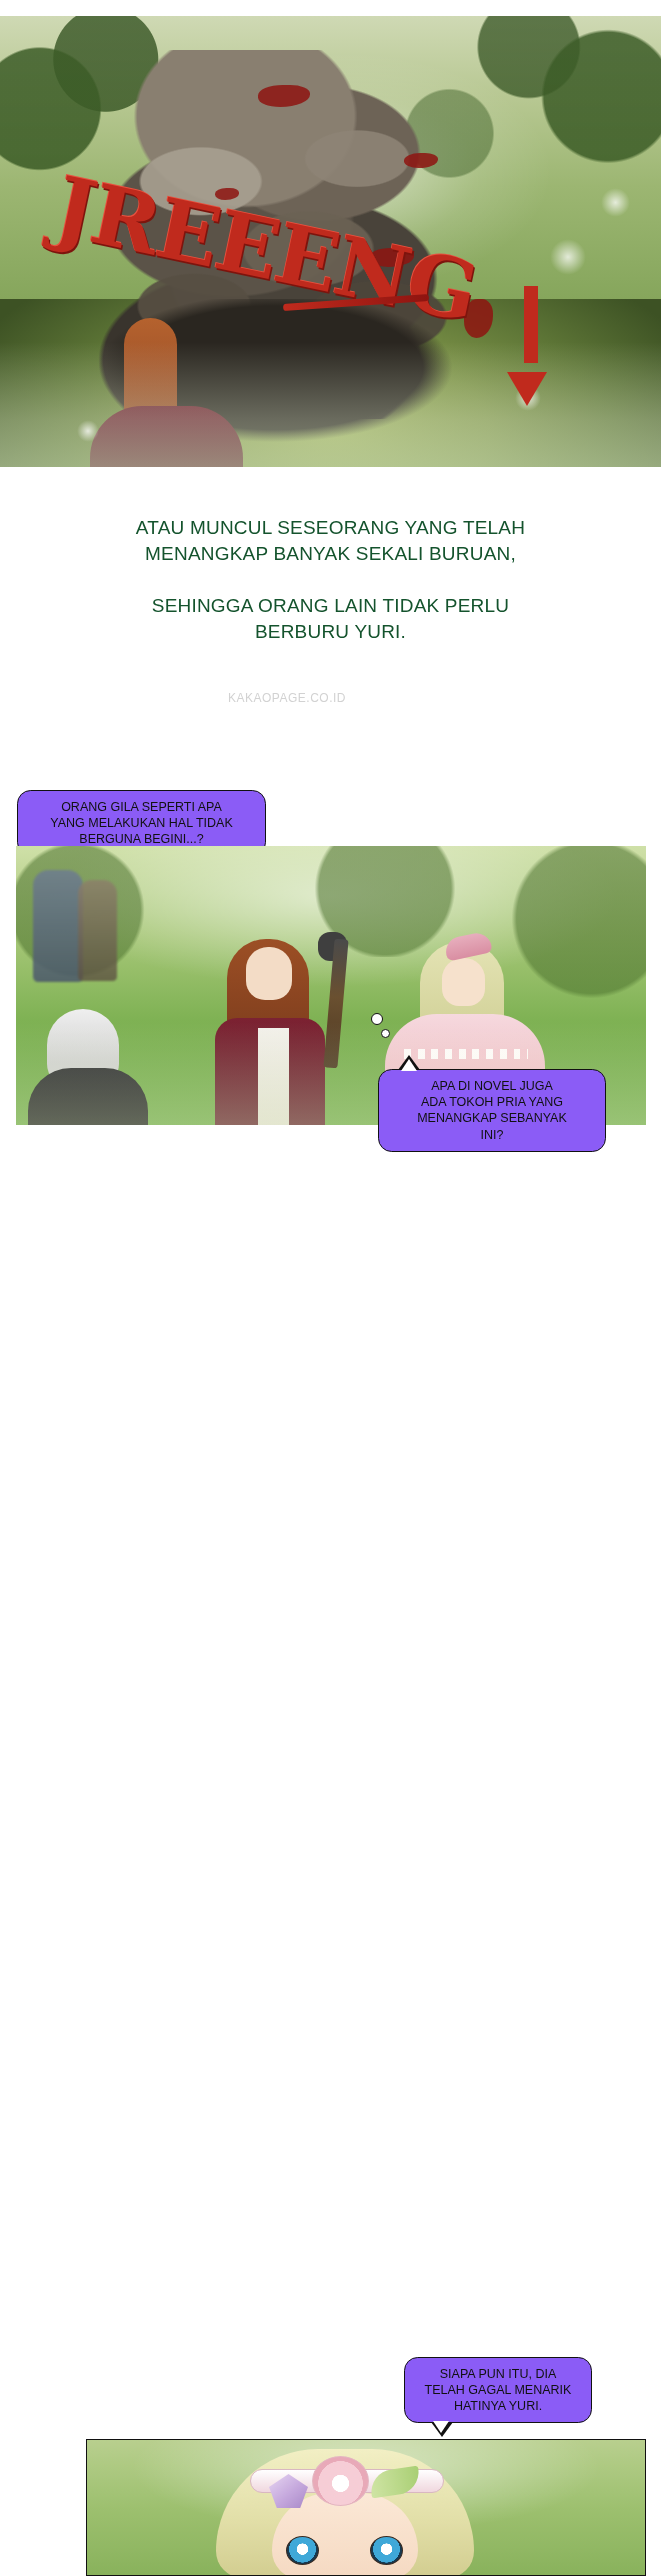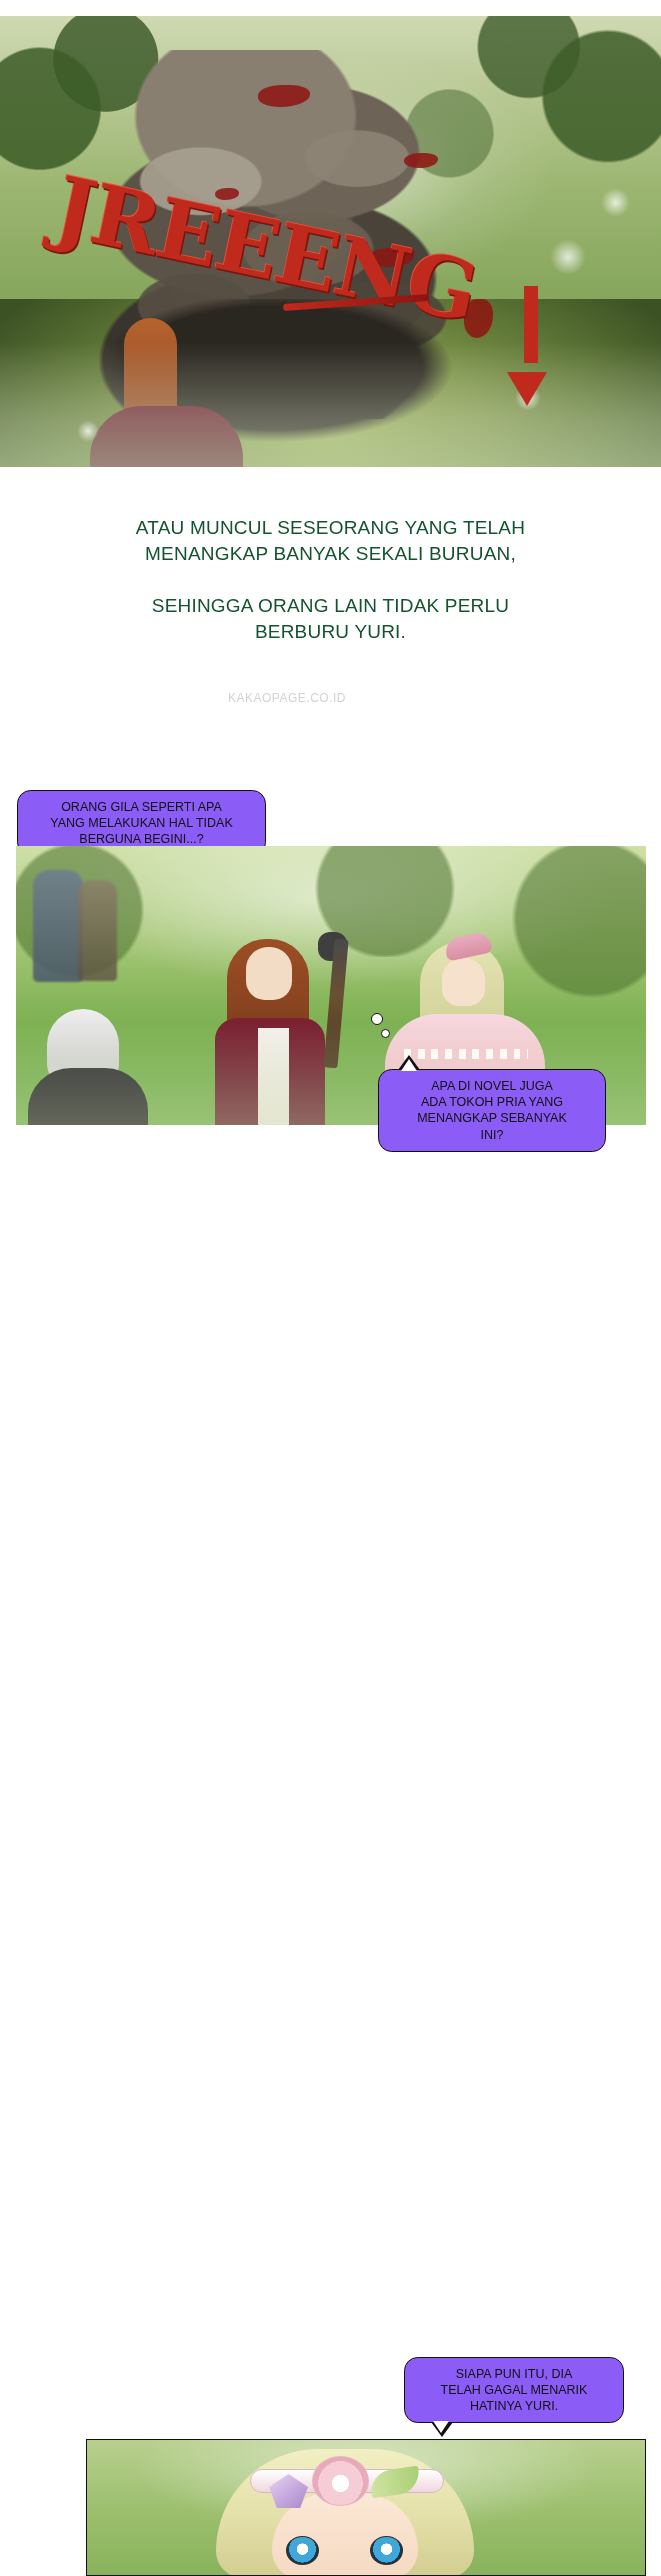--- a/index.html
+++ b/index.html
@@ -307,21 +307,21 @@
     border-right: 11px solid transparent;
     border-bottom: 15.5px solid #111;
   }
   .bub-b .tail-in {
     position: absolute; left: 21.5px; top: -11px;
     width: 0; height: 0;
     border-left: 8.6px solid transparent;
     border-right: 8.6px solid transparent;
     border-bottom: 12px solid #fff;
   }
-  .bub-c { left: 404px; top: 2357px; width: 220px; }
+  .bub-c { left: 404px; top: 2357px; width: 188px; }
   .bub-c .tail {
     left: 26px; bottom: -14.6px;
     border-left: 11px solid transparent;
     border-right: 11px solid transparent;
     border-top: 15.5px solid #111;
   }
   .bub-c .tail-in {
     position: absolute; left: 28px; bottom: -11px;
     width: 0; height: 0;
     border-left: 8.6px solid transparent;

